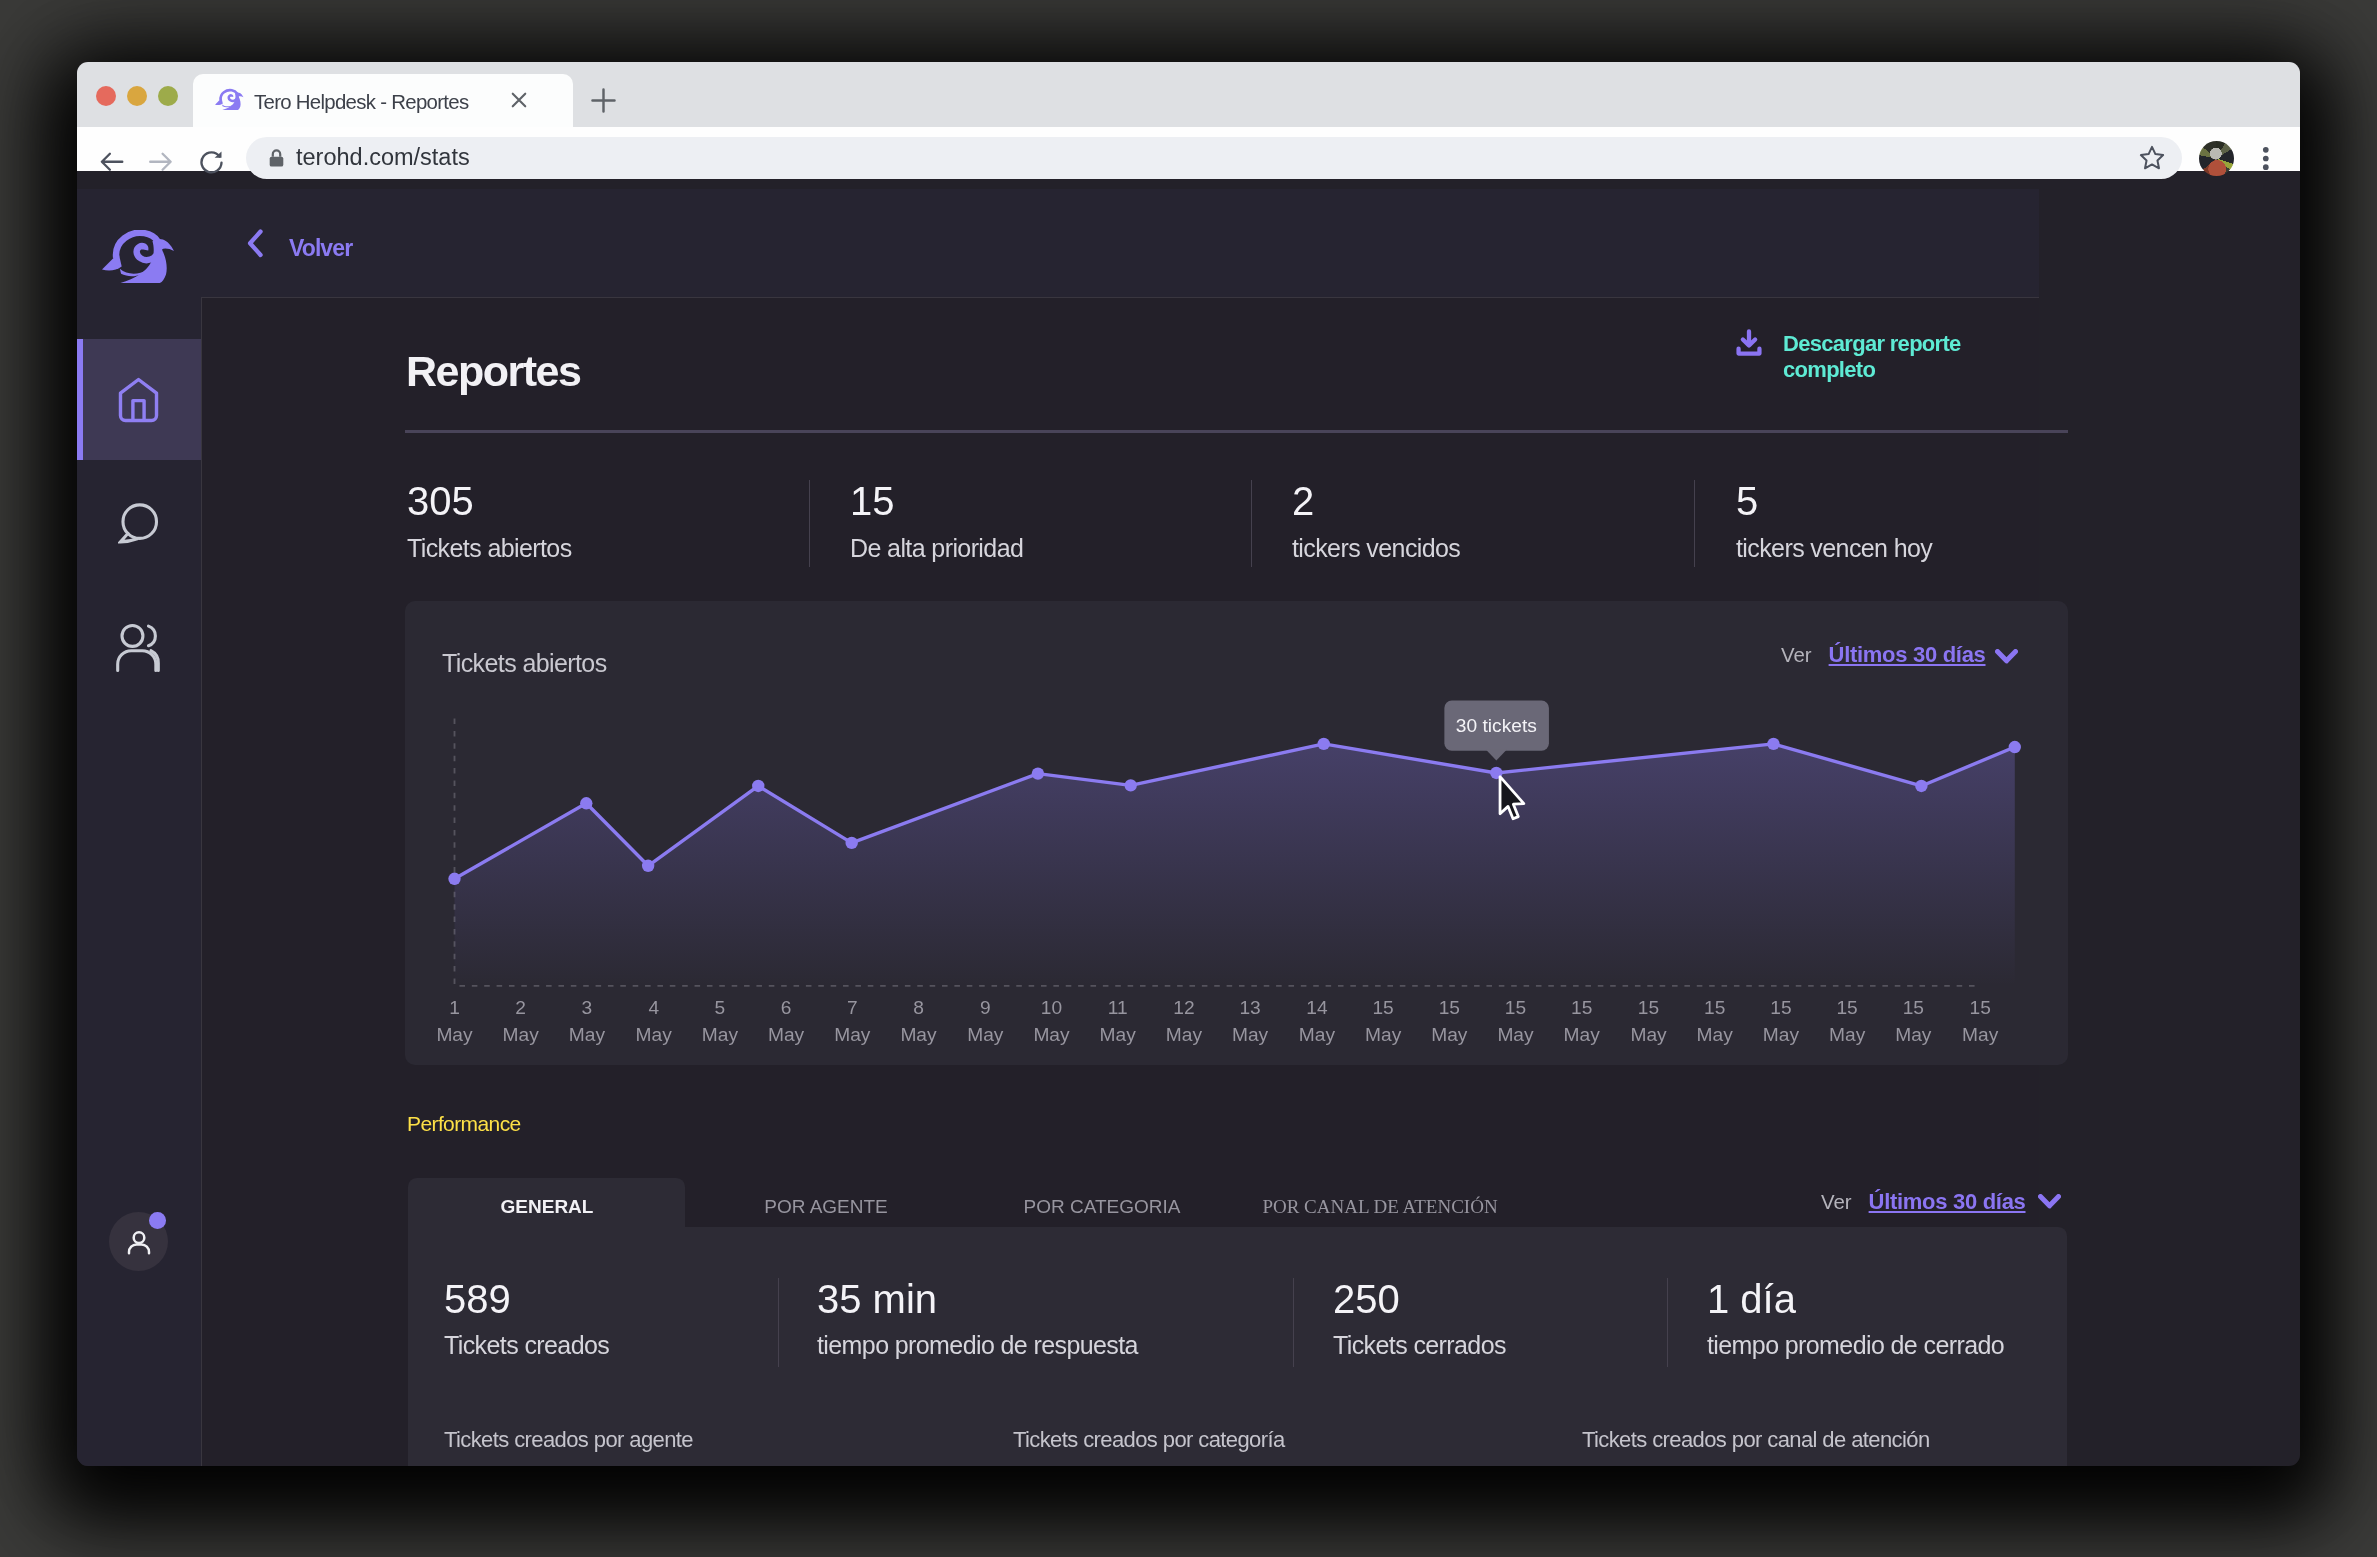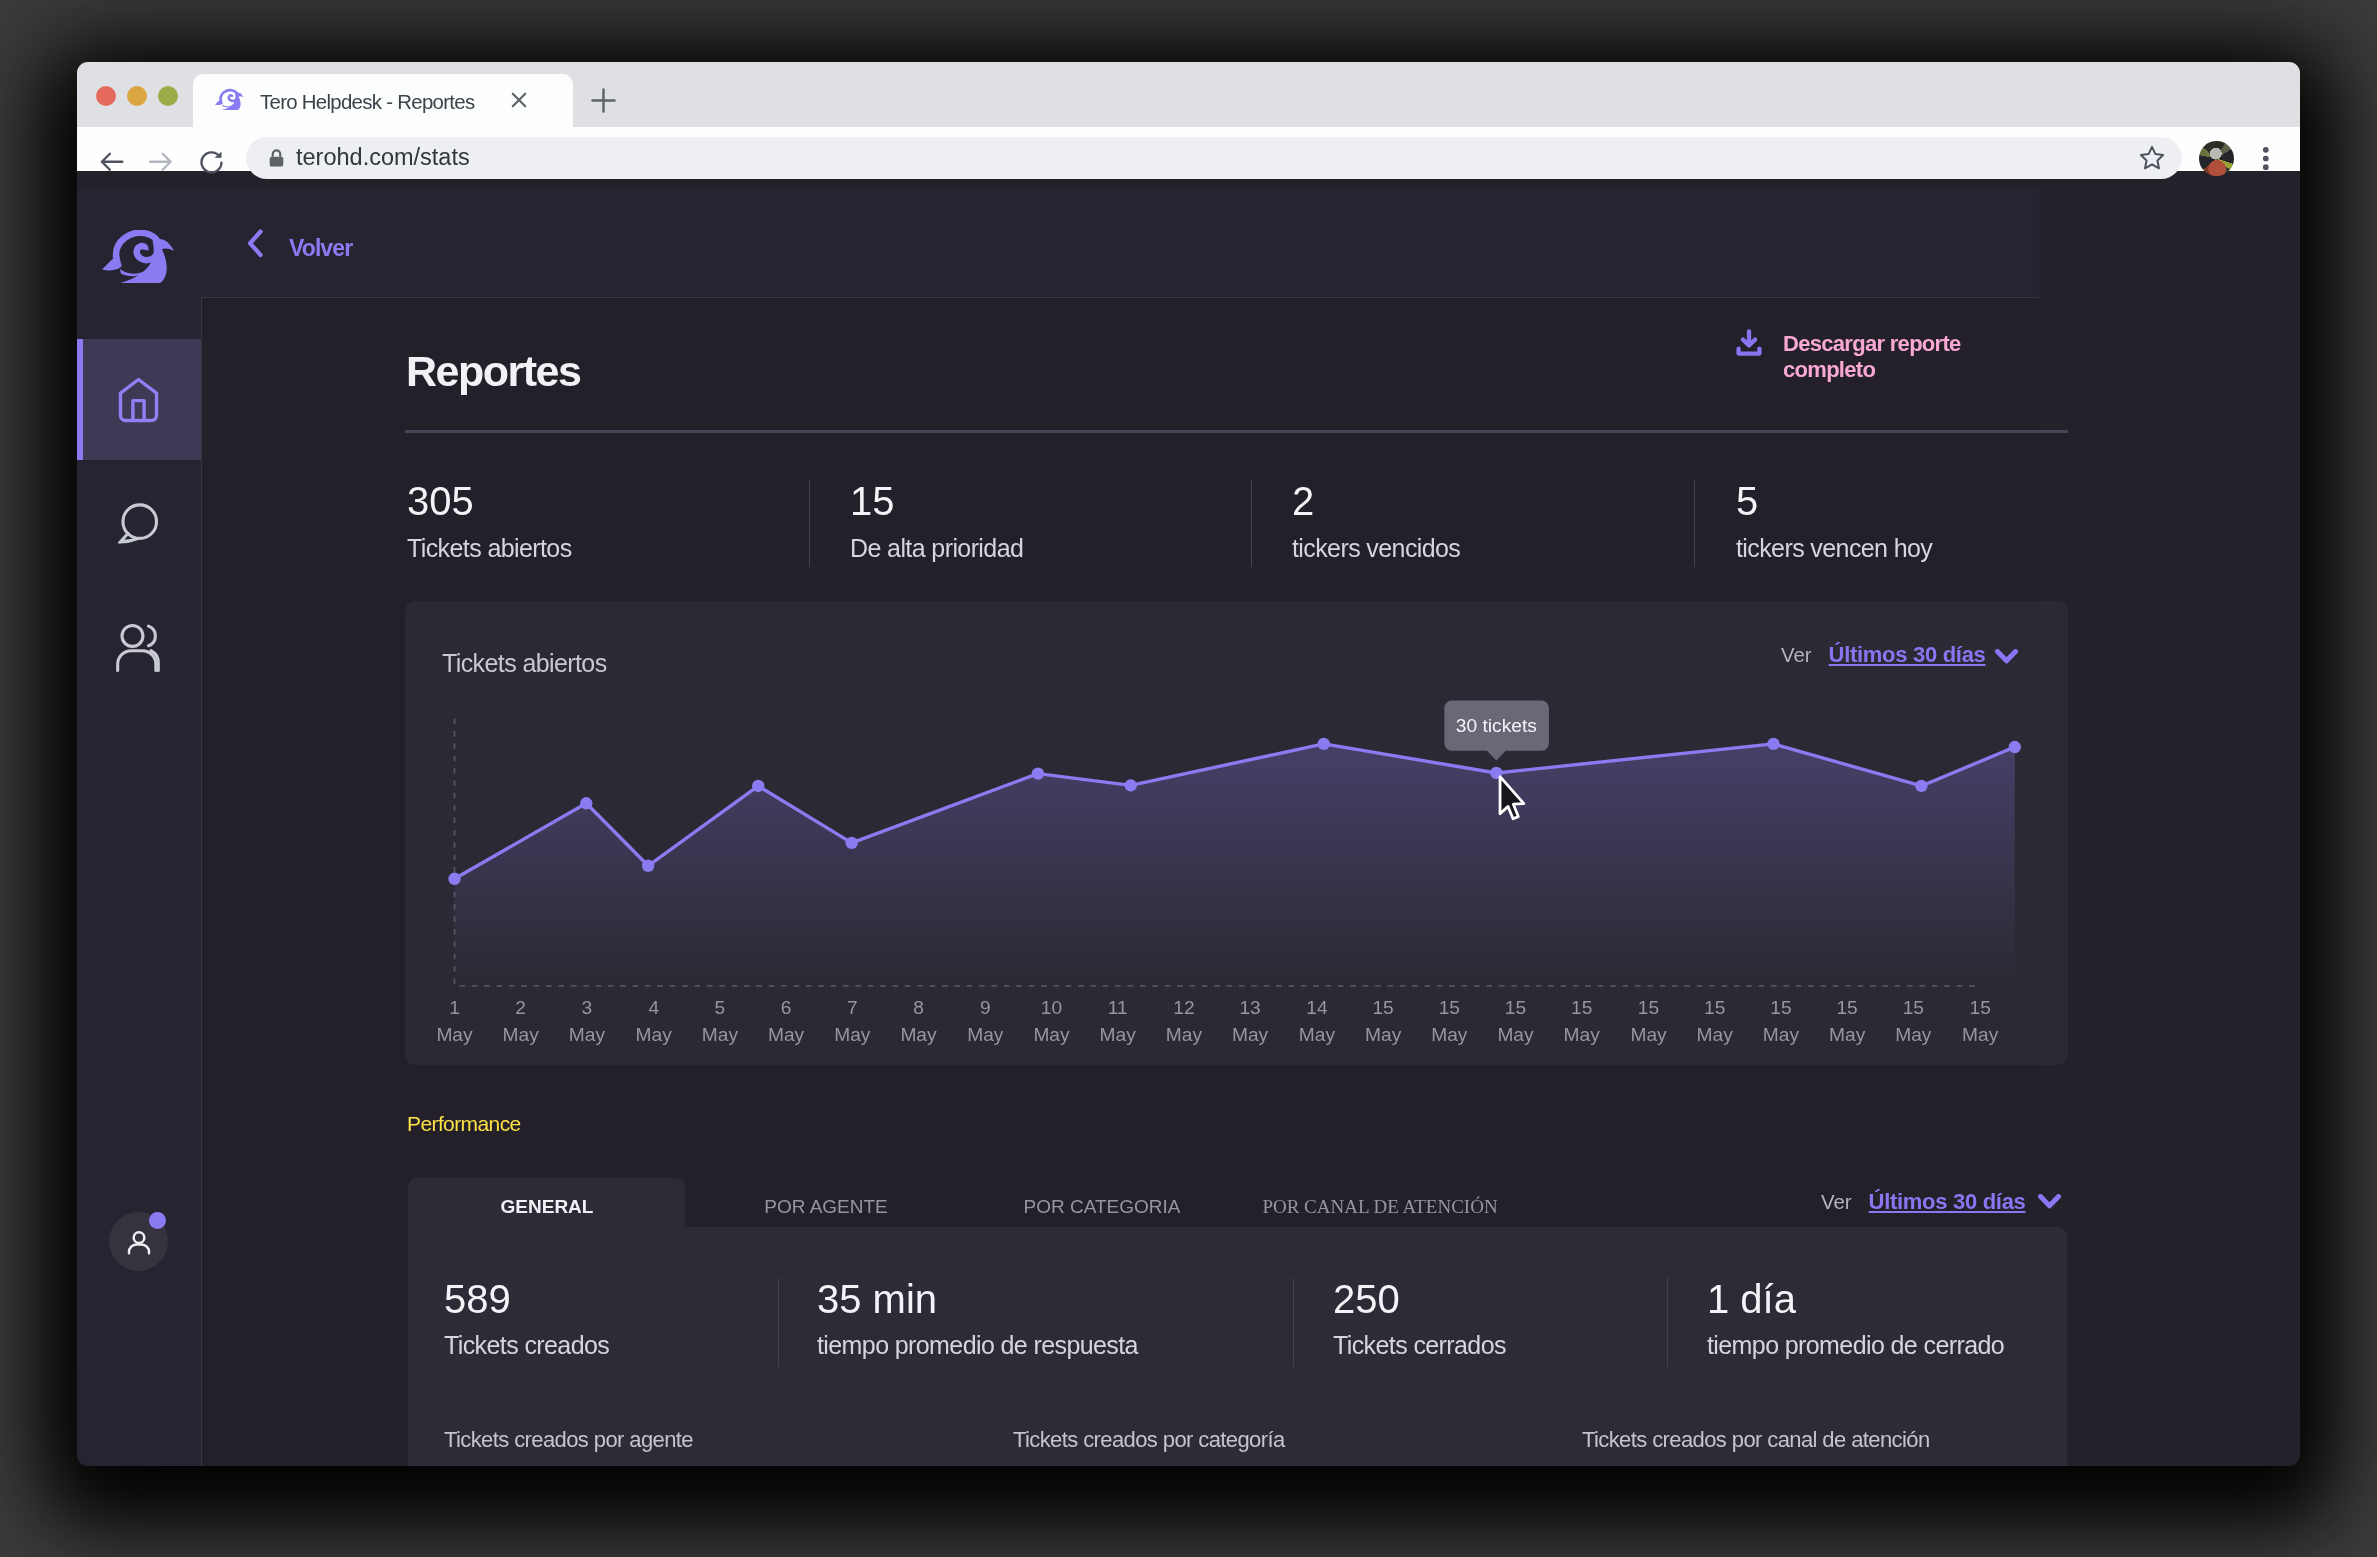--- a/index.html
+++ b/index.html
@@ -9,37 +9,37 @@
   .win {
     position:absolute; left:77px; top:62px; width:2223px; height:1404px;
     border-radius:11px; overflow:hidden;
     box-shadow: 0 28px 74px 28px rgba(0,0,0,0.92), 0 0 93px 15.5px rgba(0,0,0,0.6);
     background:#232129;
   }
   
   .strip { position:absolute; left:0; top:0; width:100%; height:65px; background:#dee0e3; }
   .light { position:absolute; top:23.5px; width:20px; height:20px; border-radius:50%; }
   .tab { position:absolute; left:116px; top:11.8px; width:380px; height:56px; background:#fcfdfd; border-radius:10px 10px 0 0; }
-  .tabtitle { position:absolute; left:61px; top:17.3px; font-size:20.4px; letter-spacing:-0.7px; color:#3d414a; white-space:nowrap;margin-left:6px; }
+  .tabtitle { position:absolute; left:61px; top:17.3px; font-size:20.4px; letter-spacing:-0.7px; color:#3d414a; white-space:nowrap; }
   .bar { position:absolute; left:0; top:65px; width:100%; height:44px; background:#fefefe; }
   .pill { position:absolute; left:169px; top:10px; width:1936px; height:42px; border-radius:21px; background:#edeff3; }
   .url { position:absolute; left:50px; top:7.4px; font-size:23.5px; color:#31353c; }
   .navic { position:absolute; top:0; }
   
   .app { position:absolute; left:0; top:127px; width:1962px; height:1277px; background:#262431; }
   .mainpanel { position:absolute; left:125px; top:108px; right:0; bottom:0; background:#232029; border-top:1.2px solid #39363f; }
   .sideline { position:absolute; left:124px; top:108px; width:1.2px; bottom:0; background:#39363f; }
   .activenav { position:absolute; left:0; top:150px; width:124px; height:121px; background:#3e3954; }
   .activebar { position:absolute; left:0; top:150px; width:5.6px; height:121px; background:#8b7bf2; }
   .volver { position:absolute; left:212px; top:46px; white-space:nowrap; font-size:23px; letter-spacing:-0.9px; font-weight:bold; color:#8b7af2; }
   .avbtn { position:absolute; left:32px; top:1023px; width:59px; height:59px; border-radius:50%; background:#36323e; }
   .avdot { position:absolute; left:72px; top:1023px; width:16.7px; height:16.7px; border-radius:50%; background:#8b7bf2; }
   
   .h1 { position:absolute; left:329px; top:158px; font-size:43px; letter-spacing:-1.5px; font-weight:bold; color:#f2f1f5; }
-  .download { position:absolute; left:1706px; top:142px; font-size:22px; letter-spacing:-0.7px; font-weight:bold; color:#f9a8d4; }
+  .download { position:absolute; left:1706px; top:142px; font-size:22px; letter-spacing:-0.7px; font-weight:bold; color:#5eead4; }
   .hr1 { position:absolute; left:328px; top:241px; width:1663px; height:2.5px; background:#494459; }
   .num { position:absolute; font-size:40px; color:#f4f3f7; line-height:1; }
   .lbl { position:absolute; font-size:25px; letter-spacing:-0.6px; color:#d6d5dc; line-height:1; }
   .statdiv { position:absolute; width:1.2px; background:#45414e; }
   .card { position:absolute; left:328px; top:412px; width:1663px; height:464px; border-radius:10px; background:#2b2933; }
   .cardtitle { position:absolute; left:37px; top:48px; font-size:25px; letter-spacing:-0.6px; color:#c9c8d0; }
   .ver { white-space:nowrap; font-size:20.4px; color:#b4b3bb; }
   .ver b { font-size:22px; letter-spacing:-0.3px; color:#8b75f2;text-decoration:underline; }
   .perf { position:absolute; left:330px; top:923px; font-size:21px; letter-spacing:-0.6px; color:#fde047; }
   .gentab { position:absolute; left:331px; top:989px; width:277px; height:50px; background:#2d2b35; border-radius:8.7px 8.7px 0 0; }

